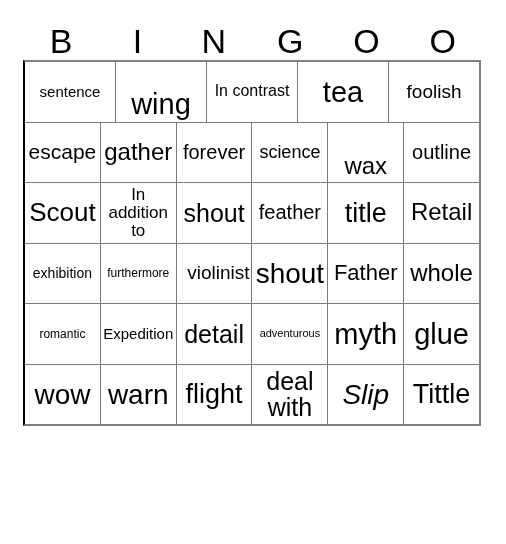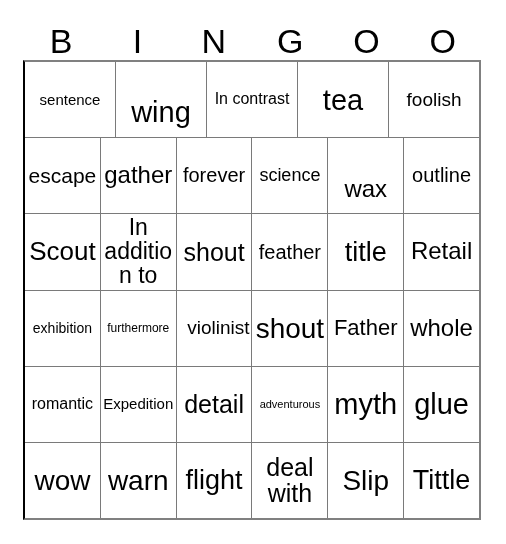--- a/index.html
+++ b/index.html
@@ -38,21 +38,21 @@
     line-height: 38px;
     font-weight: normal;
     letter-spacing: 0px;
     color: #000000;
     user-select: none;
   }
 
   
   #bingo-grid {
     width: 458px;
-    height: 460px;
+    height: 366px;
     border-top: 2px solid #808080;
     border-left: 2px solid #000000;
     border-right: 2px solid #808080;
     border-bottom: 2px solid #808080;
     box-sizing: border-box;
     display: flex;
     flex-direction: column;
     background: #ffffff;
   }
   .bingo-row {
@@ -141,21 +141,21 @@
       <div class="bingo-cell">
           <span class="cell-text" style="font-size: 20px;">outline</span>
         </div>
     </div>
 
     <div class="bingo-row">
       <div class="bingo-cell">
           <span class="cell-text" style="font-size: 26px;">Scout</span>
         </div>
       <div class="bingo-cell">
-          <span class="cell-text" style="font-size: 23px;">In addition to</span>
+          <span class="cell-text" style="font-size: 17px;">In addition to</span>
         </div>
       <div class="bingo-cell">
           <span class="cell-text" style="font-size: 25px;">shout</span>
         </div>
       <div class="bingo-cell">
           <span class="cell-text" style="font-size: 20px;">feather</span>
         </div>
       <div class="bingo-cell">
           <span class="cell-text" style="font-size: 27px;">title</span>
         </div>
@@ -180,21 +180,21 @@
       <div class="bingo-cell">
           <span class="cell-text" style="font-size: 22px;">Father</span>
         </div>
       <div class="bingo-cell">
           <span class="cell-text" style="font-size: 24px;">whole</span>
         </div>
     </div>
 
     <div class="bingo-row">
       <div class="bingo-cell">
-          <span class="cell-text" style="font-size: 16px;">romantic</span>
+          <span class="cell-text" style="font-size: 12px;">romantic</span>
         </div>
       <div class="bingo-cell">
           <span class="cell-text" style="font-size: 15px;">Expedition</span>
         </div>
       <div class="bingo-cell">
           <span class="cell-text" style="font-size: 25px;">detail</span>
         </div>
       <div class="bingo-cell">
           <span class="cell-text" style="font-size: 11px;">adventurous</span>
         </div>
@@ -213,21 +213,21 @@
       <div class="bingo-cell">
           <span class="cell-text" style="font-size: 28px;">warn</span>
         </div>
       <div class="bingo-cell">
           <span class="cell-text" style="font-size: 27px;">flight</span>
         </div>
       <div class="bingo-cell">
           <span class="cell-text" style="font-size: 25px;">deal with</span>
         </div>
       <div class="bingo-cell">
-          <span class="cell-text" style="font-size: 28px;">Slip</span>
+          <span class="cell-text" style="font-size: 28px; font-style: italic;">Slip</span>
         </div>
       <div class="bingo-cell">
           <span class="cell-text" style="font-size: 27px;">Tittle</span>
         </div>
     </div>
 
   </div>
 </div>
 
 </body></html>

